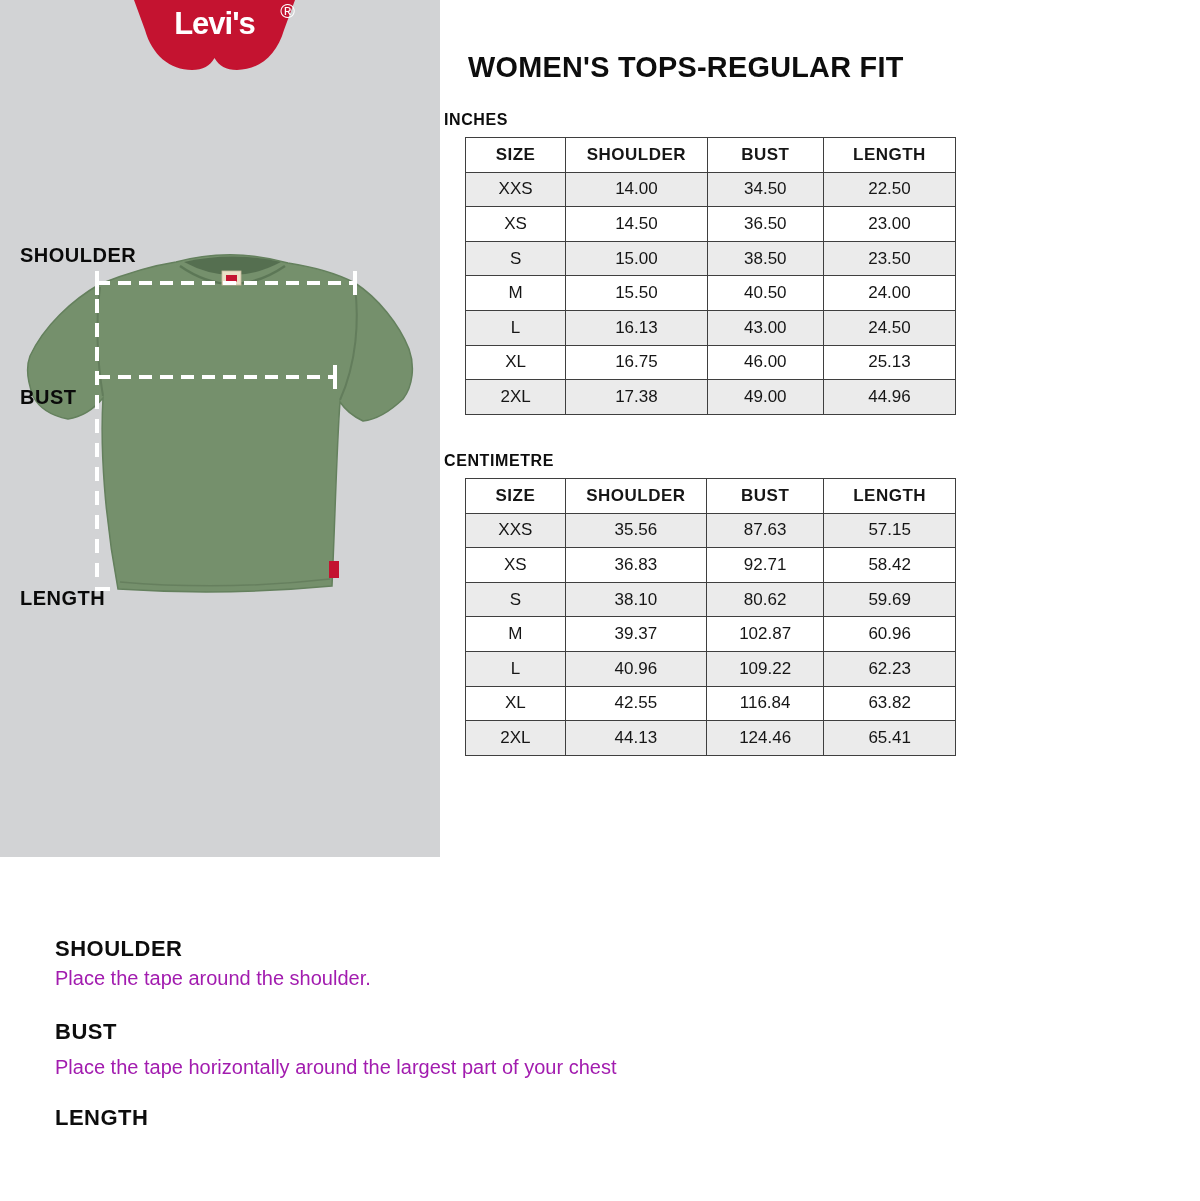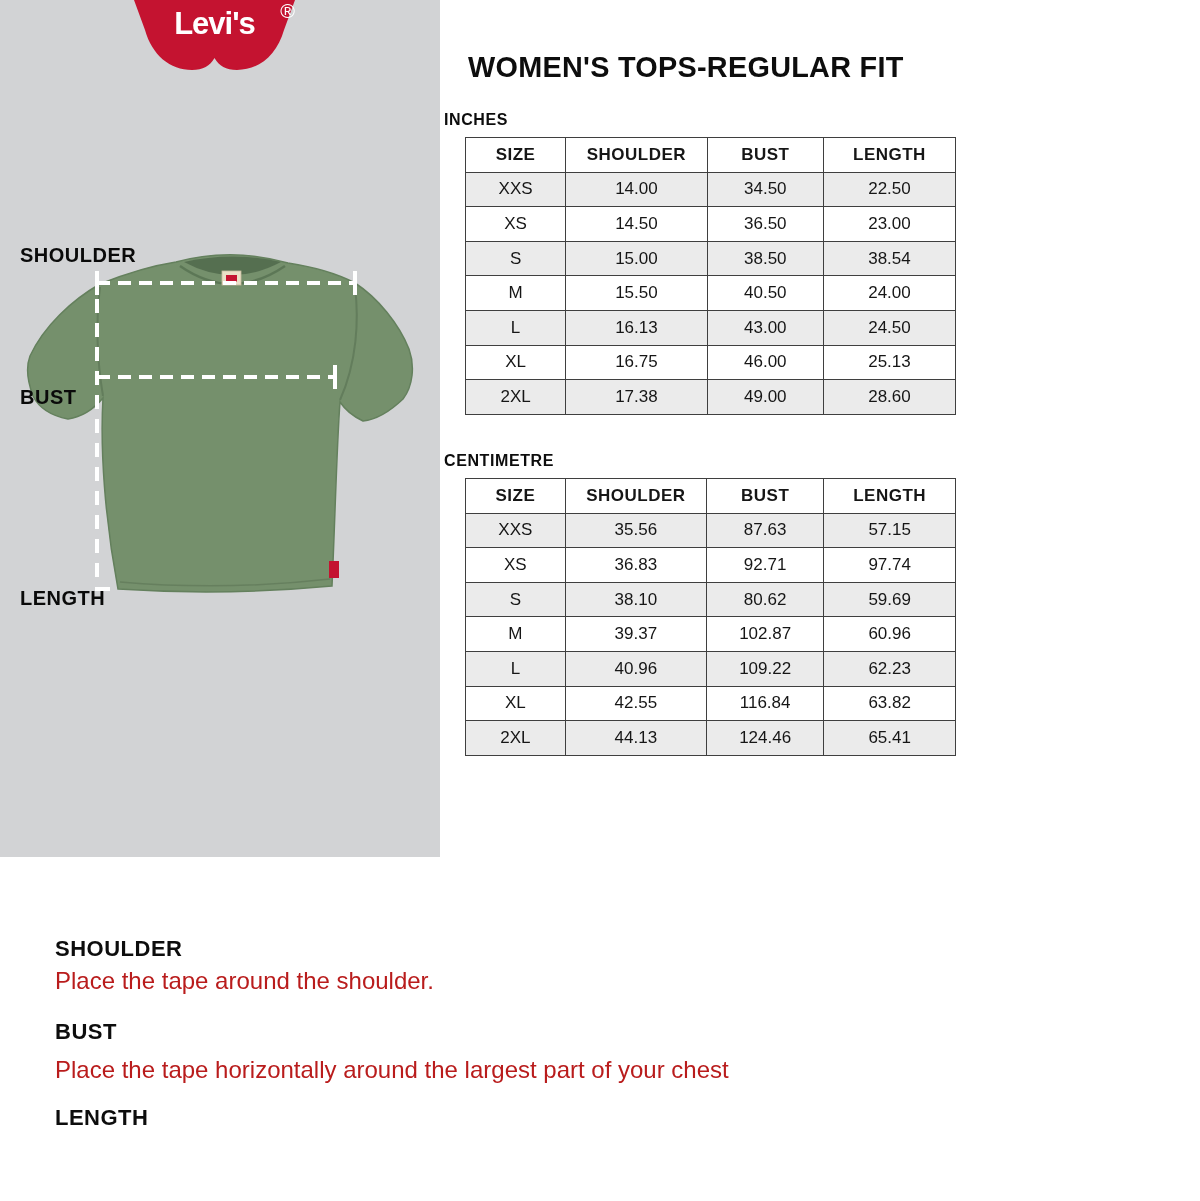--- a/index.html
+++ b/index.html
@@ -38,21 +38,21 @@
   table.size-table th,table.size-table td{
     border:1px solid #3f3f3f;text-align:center;vertical-align:middle;
     height:33.6px;padding:0;font-size:17px;color:#161616;background:#fff;
   }
   table.size-table th{font-weight:700;letter-spacing:.5px;}
   table.size-table tr.alt td{background:#ebebeb;}
   
   .htm{position:absolute;left:55px;color:#0d0d0d;}
   .htm-title{top:881px;font-size:23px;font-weight:700;letter-spacing:.5px;}
   .htm-head{font-size:22px;font-weight:700;letter-spacing:.5px;}
-  .htm-text{font-size:24px;font-weight:400;color:#b91c1c;}
+  .htm-text{font-size:20px;font-weight:400;color:#a21caf;}
   .h-shoulder{top:936px;} .t-shoulder{top:967px;}
   .h-bust{top:1019px;}    .t-bust{top:1056px;}
   .h-length{top:1105px;}  .t-length{top:1140px;}
 </style>
 </head>
 <body>
 
 <div class="canvas">
 
   <div class="gray-panel">
@@ -140,21 +140,21 @@
       <tr>
         <td>XS</td>
           <td>14.50</td>
           <td>36.50</td>
           <td>23.00</td>
       </tr>
       <tr class="alt">
         <td>S</td>
           <td>15.00</td>
           <td>38.50</td>
-          <td>38.54</td>
+          <td>23.50</td>
       </tr>
       <tr>
         <td>M</td>
           <td>15.50</td>
           <td>40.50</td>
           <td>24.00</td>
       </tr>
       <tr class="alt">
         <td>L</td>
           <td>16.13</td>
@@ -164,21 +164,21 @@
       <tr>
         <td>XL</td>
           <td>16.75</td>
           <td>46.00</td>
           <td>25.13</td>
       </tr>
       <tr class="alt">
         <td>2XL</td>
           <td>17.38</td>
           <td>49.00</td>
-          <td>28.60</td>
+          <td>44.96</td>
       </tr>
     </tbody>
   </table>
 
   <div class="unit-label unit-cm">CENTIMETRE</div>
   <table class="size-table t-cm">
     <colgroup>
         <col style="width:147px">
         <col style="width:174px">
         <col style="width:169px">
@@ -196,21 +196,21 @@
       <tr class="alt">
         <td>XXS</td>
           <td>35.56</td>
           <td>87.63</td>
           <td>57.15</td>
       </tr>
       <tr>
         <td>XS</td>
           <td>36.83</td>
           <td>92.71</td>
-          <td>97.74</td>
+          <td>58.42</td>
       </tr>
       <tr class="alt">
         <td>S</td>
           <td>38.10</td>
           <td>80.62</td>
           <td>59.69</td>
       </tr>
       <tr>
         <td>M</td>
           <td>39.37</td>

